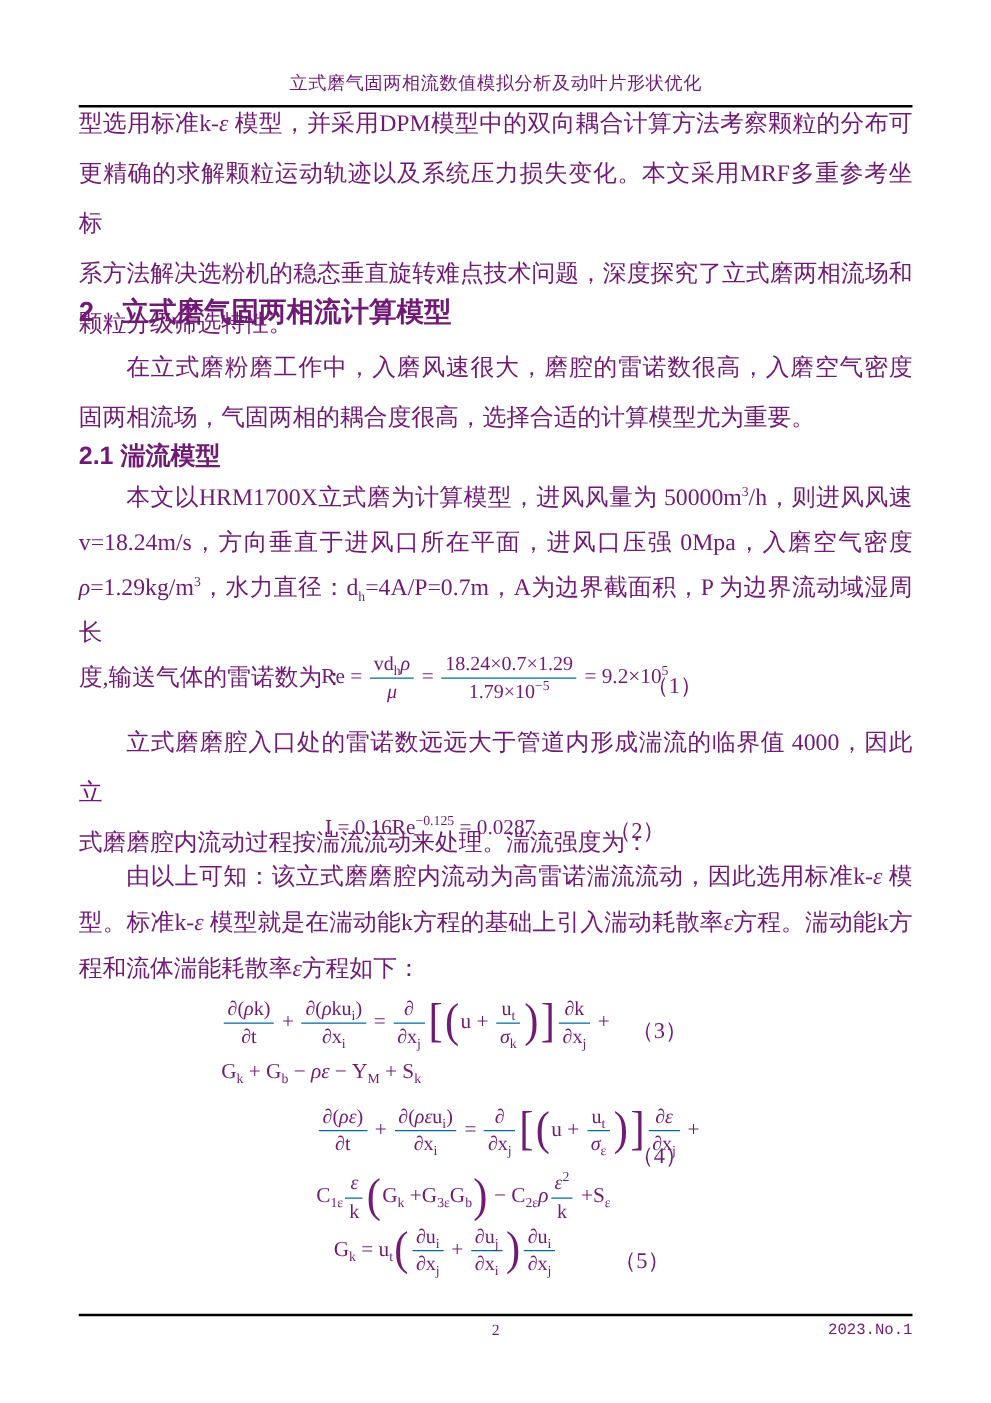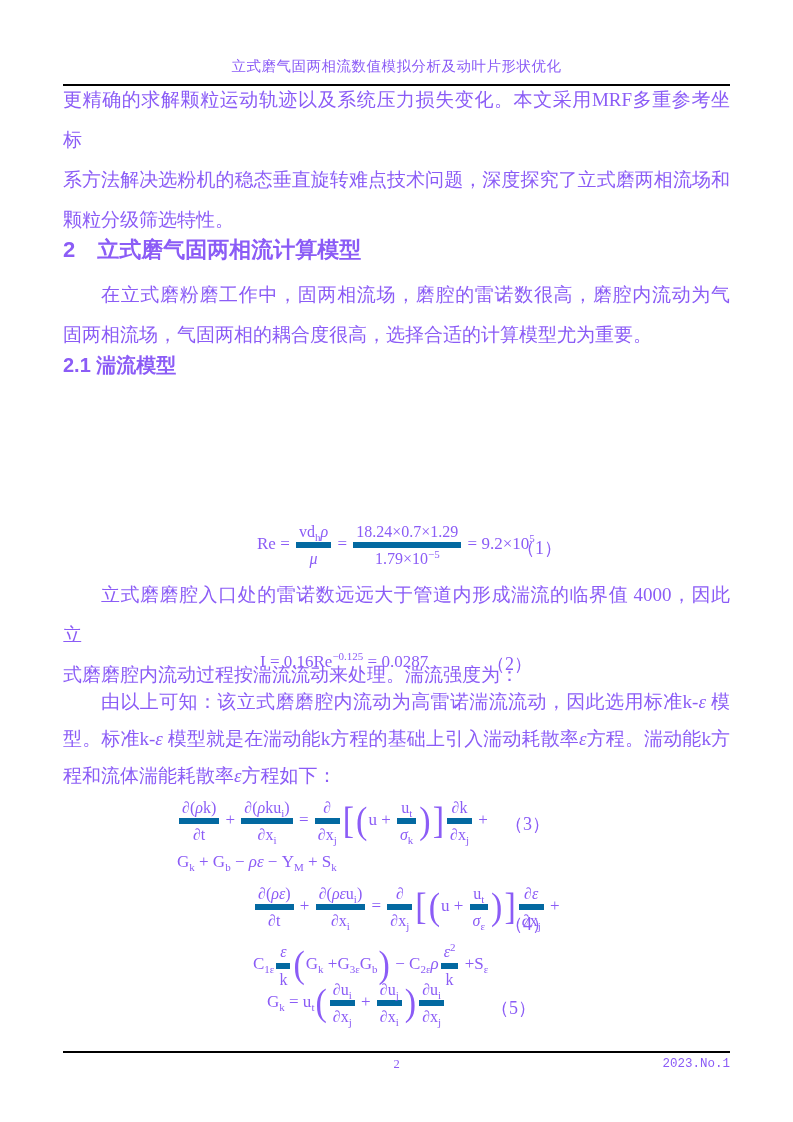--- a/index.html
+++ b/index.html
@@ -1,16 +1,16 @@
 <!DOCTYPE html>
 <html><head>
 <meta charset="utf-8">
 <style>
   html,body{margin:0;padding:0;background:#ffffff;}
-  .page{position:relative;width:793px;height:1122px;background:#fff;color:#8b5cf6;
+  .page{position:relative;width:793px;height:1122px;background:#fff;color:#701a75;
         font-family:"Liberation Serif","DejaVu Serif",serif;overflow:hidden;}
   .running-title{position:absolute;top:57px;left:63px;width:667px;text-align:center;
         font-size:14.5px;letter-spacing:.5px;}
   .header-rule{position:absolute;top:84px;left:63px;width:667px;border-top:2px solid #000;}
   .para{position:absolute;left:63px;width:667px;font-size:19px;}
   .line{line-height:40px;white-space:nowrap;}
   .lh36 .line{line-height:36px;}
   .lh37 .line{line-height:37px;}
   .just{white-space:normal;text-align:justify;text-align-last:justify;}
   .indent{text-indent:2em;}
@@ -25,55 +25,62 @@
   .eq-line{white-space:nowrap;}
   .eq-line + .eq-line{margin-top:8px;}
   .eq-num{position:absolute;font-size:18px;}
   .eq1 .eq-body{margin-left:194px;} .eq1 .eq-num{left:454px;top:14px;}
   .eq2 .eq-body{margin-left:197px;} .eq2 .eq-num{left:424px;top:0;}
   .eq3 .eq-body{margin-left:114px;} .eq3 .eq-num{left:442px;top:14px;}
   .eq4 .eq-body{margin-left:190px;} .eq4 .eq-num{left:442px;top:28px;}
   .eq5 .eq-body{margin-left:204px;} .eq5 .eq-num{left:428px;top:16px;}
   .frac{display:inline-flex;flex-direction:column;vertical-align:middle;
         text-align:center;margin:0 2px;font-size:16px;}
-  .frac .num{display:block;padding:0 3px 1px;border-bottom:6px solid #0369a1;line-height:1.2;}
+  .frac .num{display:block;padding:0 3px 1px;border-bottom:1px solid #0369a1;line-height:1.2;}
   .frac .den{display:block;padding:1px 3px 0;line-height:1.2;}
   .big{display:inline-block;font-size:200%;font-weight:300;line-height:.9;
         vertical-align:middle;transform:scaleY(1.12);margin:0 1px;}
   sup{font-size:11px;vertical-align:super;line-height:0;}
   sub{font-size:11px;vertical-align:sub;line-height:0;}
   .equation i, .line i{font-style:italic;}
   .footer-rule{position:absolute;top:1051px;left:63px;width:667px;border-top:2.5px solid #000;}
   .footer-row{position:absolute;top:1057px;left:63px;width:667px;height:16px;font-size:12.5px;}
   .page-number{position:absolute;left:0;width:667px;text-align:center;}
   .issue-label{position:absolute;right:0;font-family:Liberation Mono, monospace;}
 </style>
 </head>
 <body>
 
 <div class="page">
 
   <div class="running-title">立式磨气固两相流数值模拟分析及动叶片形状优化</div>
   <div class="header-rule"></div>
 
   <div class="para" style="top:80px;">
+    <div class="line just">型选用标准k-<i>ε</i> 模型，并采用DPM模型中的双向耦合计算方法考察颗粒的分布可</div>
     <div class="line just">更精确的求解颗粒运动轨迹以及系统压力损失变化。本文采用MRF多重参考坐标</div>
     <div class="line just">系方法解决选粉机的稳态垂直旋转难点技术问题，深度探究了立式磨两相流场和</div>
     <div class="line">颗粒分级筛选特性。</div>
   </div>
 
   <div class="sec-heading" style="top:233px;">2　立式磨气固两相流计算模型</div>
 
   <div class="para" style="top:275px;">
-    <div class="line just indent">在立式磨粉磨工作中，固两相流场，磨腔的雷诺数很高，磨腔内流动为气</div>
+    <div class="line just indent">在立式磨粉磨工作中，入磨风速很大，磨腔的雷诺数很高，入磨空气密度</div>
     <div class="line">固两相流场，气固两相的耦合度很高，选择合适的计算模型尤为重要。</div>
   </div>
 
   <div class="sub-heading" style="top:348px;">2.1 湍流模型</div>
 
+  <div class="para lh36" style="top:381px;">
+    <div class="line just indent">本文以HRM1700X立式磨为计算模型，进风风量为 50000m<sup>3</sup>/h，则进风风速</div>
+    <div class="line just">v=18.24m/s，方向垂直于进风口所在平面，进风口压强 0Mpa，入磨空气密度</div>
+    <div class="line just"><i>ρ</i>=1.29kg/m<sup>3</sup>，水力直径：d<sub>h</sub>=4A/P=0.7m，A为边界截面积，P 为边界流动域湿周长</div>
+    <div class="line">度,输送气体的雷诺数为：</div>
+  </div>
 
   <div class="equation eq1" style="top:522px;font-family:Liberation Serif, serif;">
     <span class="eq-body">Re = <span class="frac">
           <span class="num">vd<sub>h</sub><i>ρ</i></span>
           <span class="den"><i>μ</i></span>
         </span> = <span class="frac">
           <span class="num">18.24×0.7×1.29</span>
           <span class="den">1.79×10<sup>−5</sup></span>
         </span> = 9.2×10<sup>5</sup></span>
     <span class="eq-num">（1）</span>

